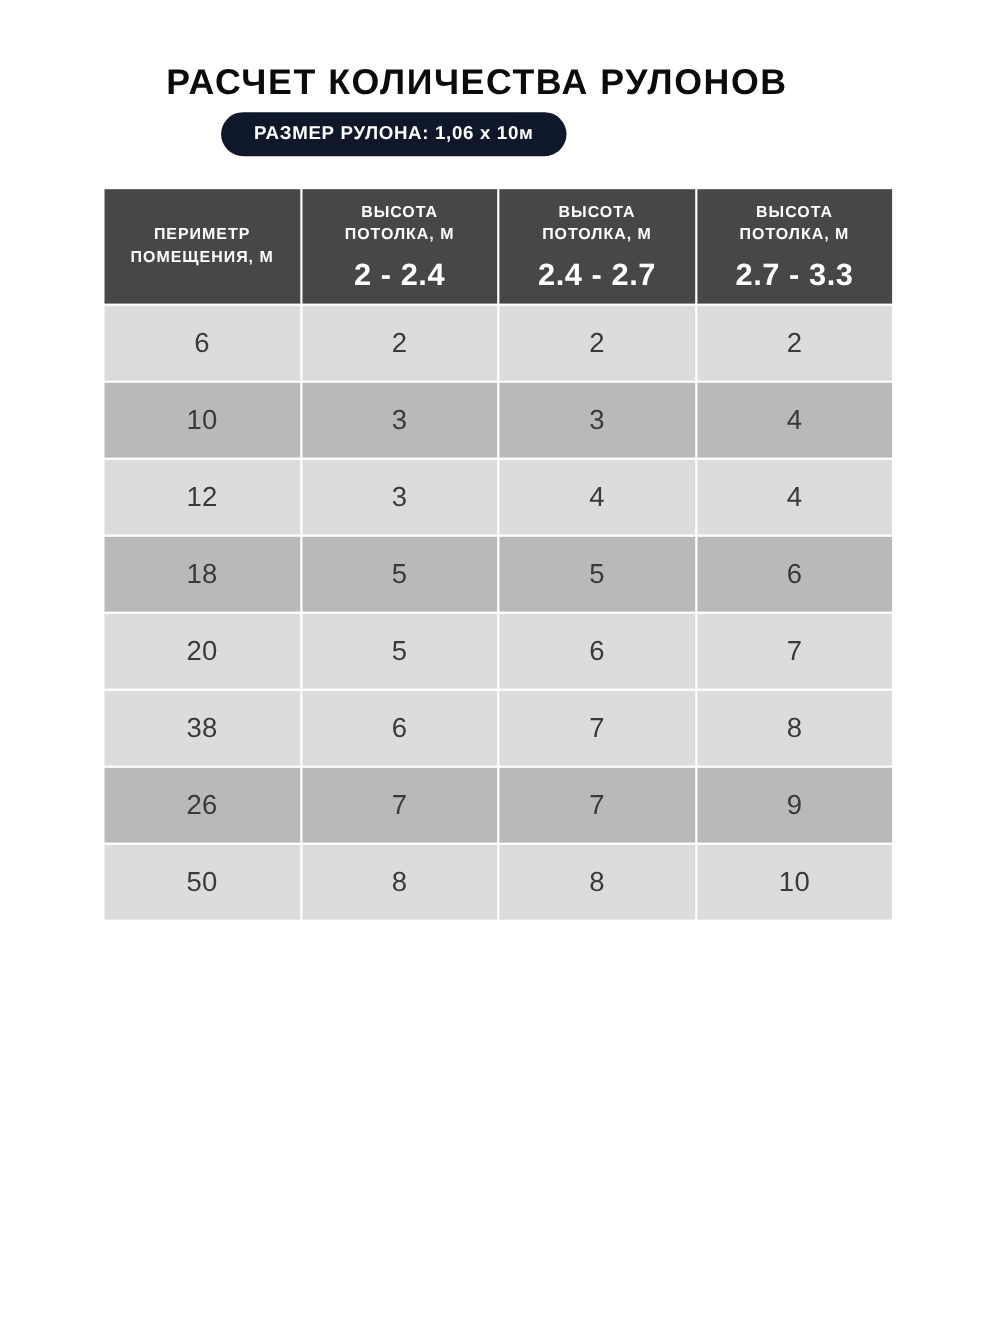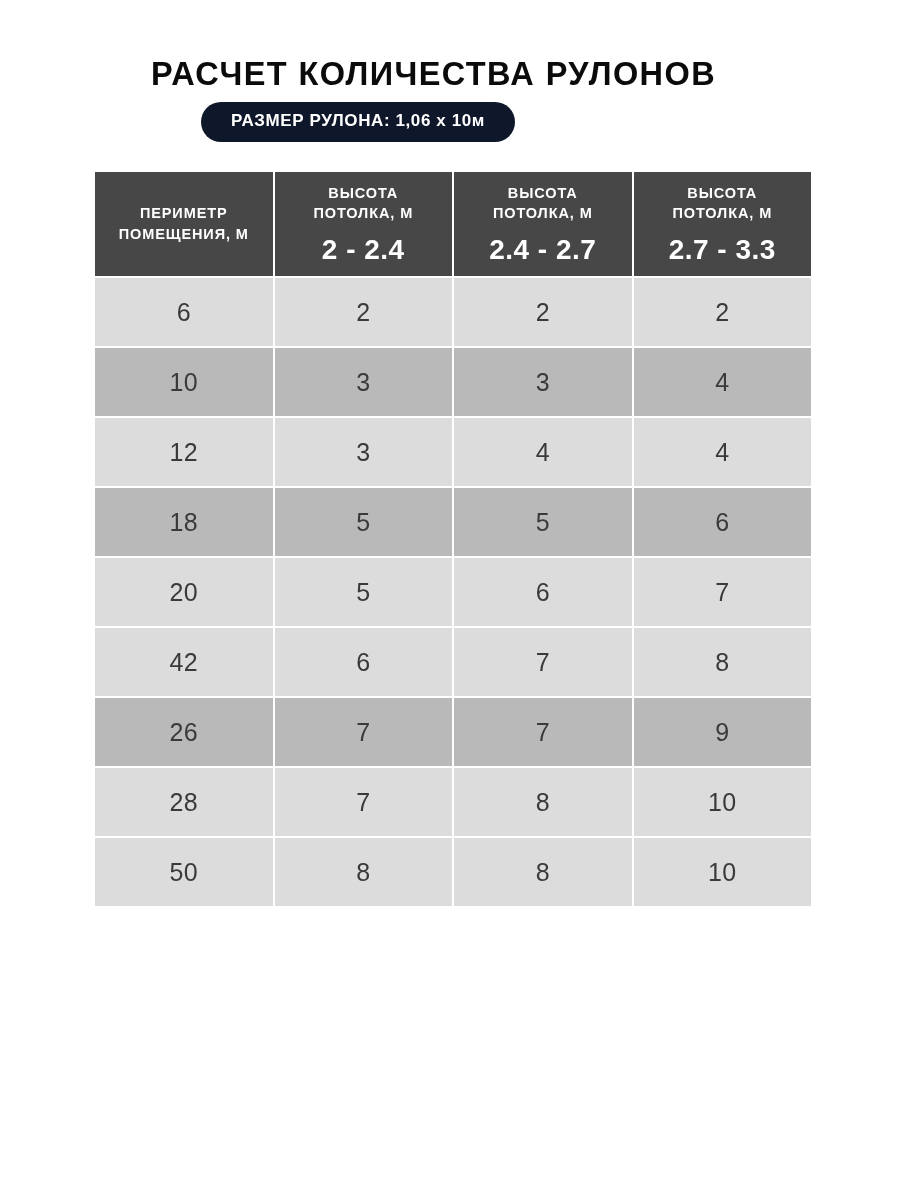--- a/index.html
+++ b/index.html
@@ -192,36 +192,30 @@
             <td>5</td>
             <td>6</td>
           </tr>
           <tr class="band-light">
             <td>20</td>
             <td>5</td>
             <td>6</td>
             <td>7</td>
           </tr>
           <tr class="band-light">
-            <td>42</td>
+            <td>38</td>
             <td>6</td>
             <td>7</td>
             <td>8</td>
           </tr>
           <tr class="band-dark">
             <td>26</td>
             <td>7</td>
             <td>7</td>
             <td>9</td>
-          </tr>
-          <tr class="band-light">
-            <td>28</td>
-            <td>7</td>
-            <td>8</td>
-            <td>10</td>
           </tr>
           <tr class="band-light">
             <td>50</td>
             <td>8</td>
             <td>8</td>
             <td>10</td>
           </tr>
         </tbody>
     </table>
   </div>

